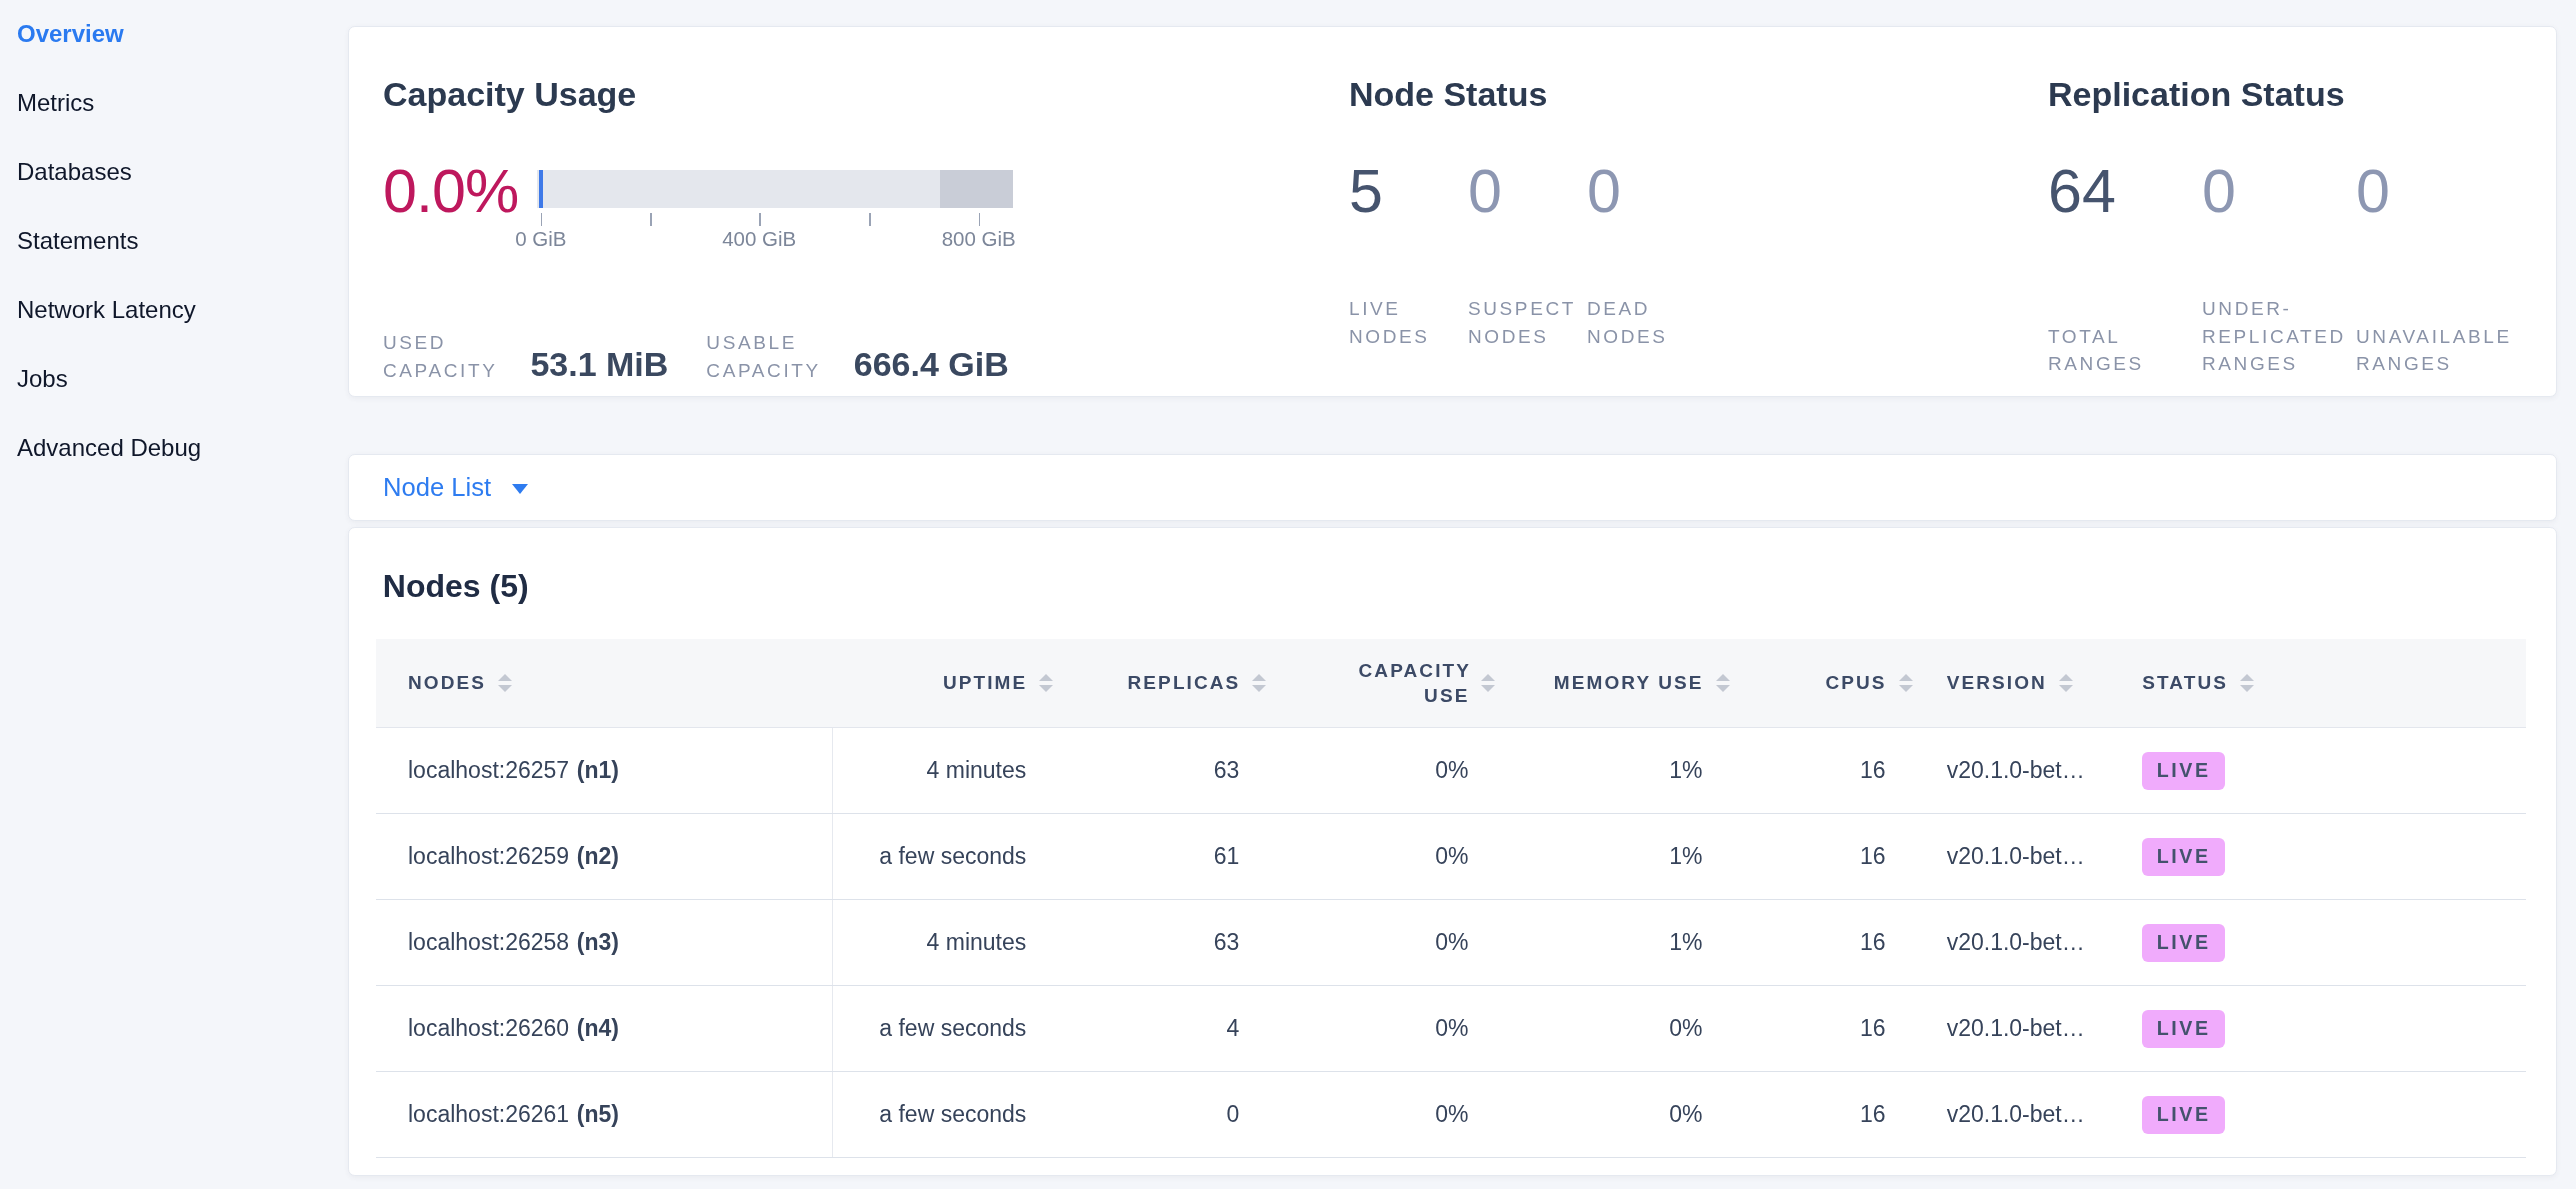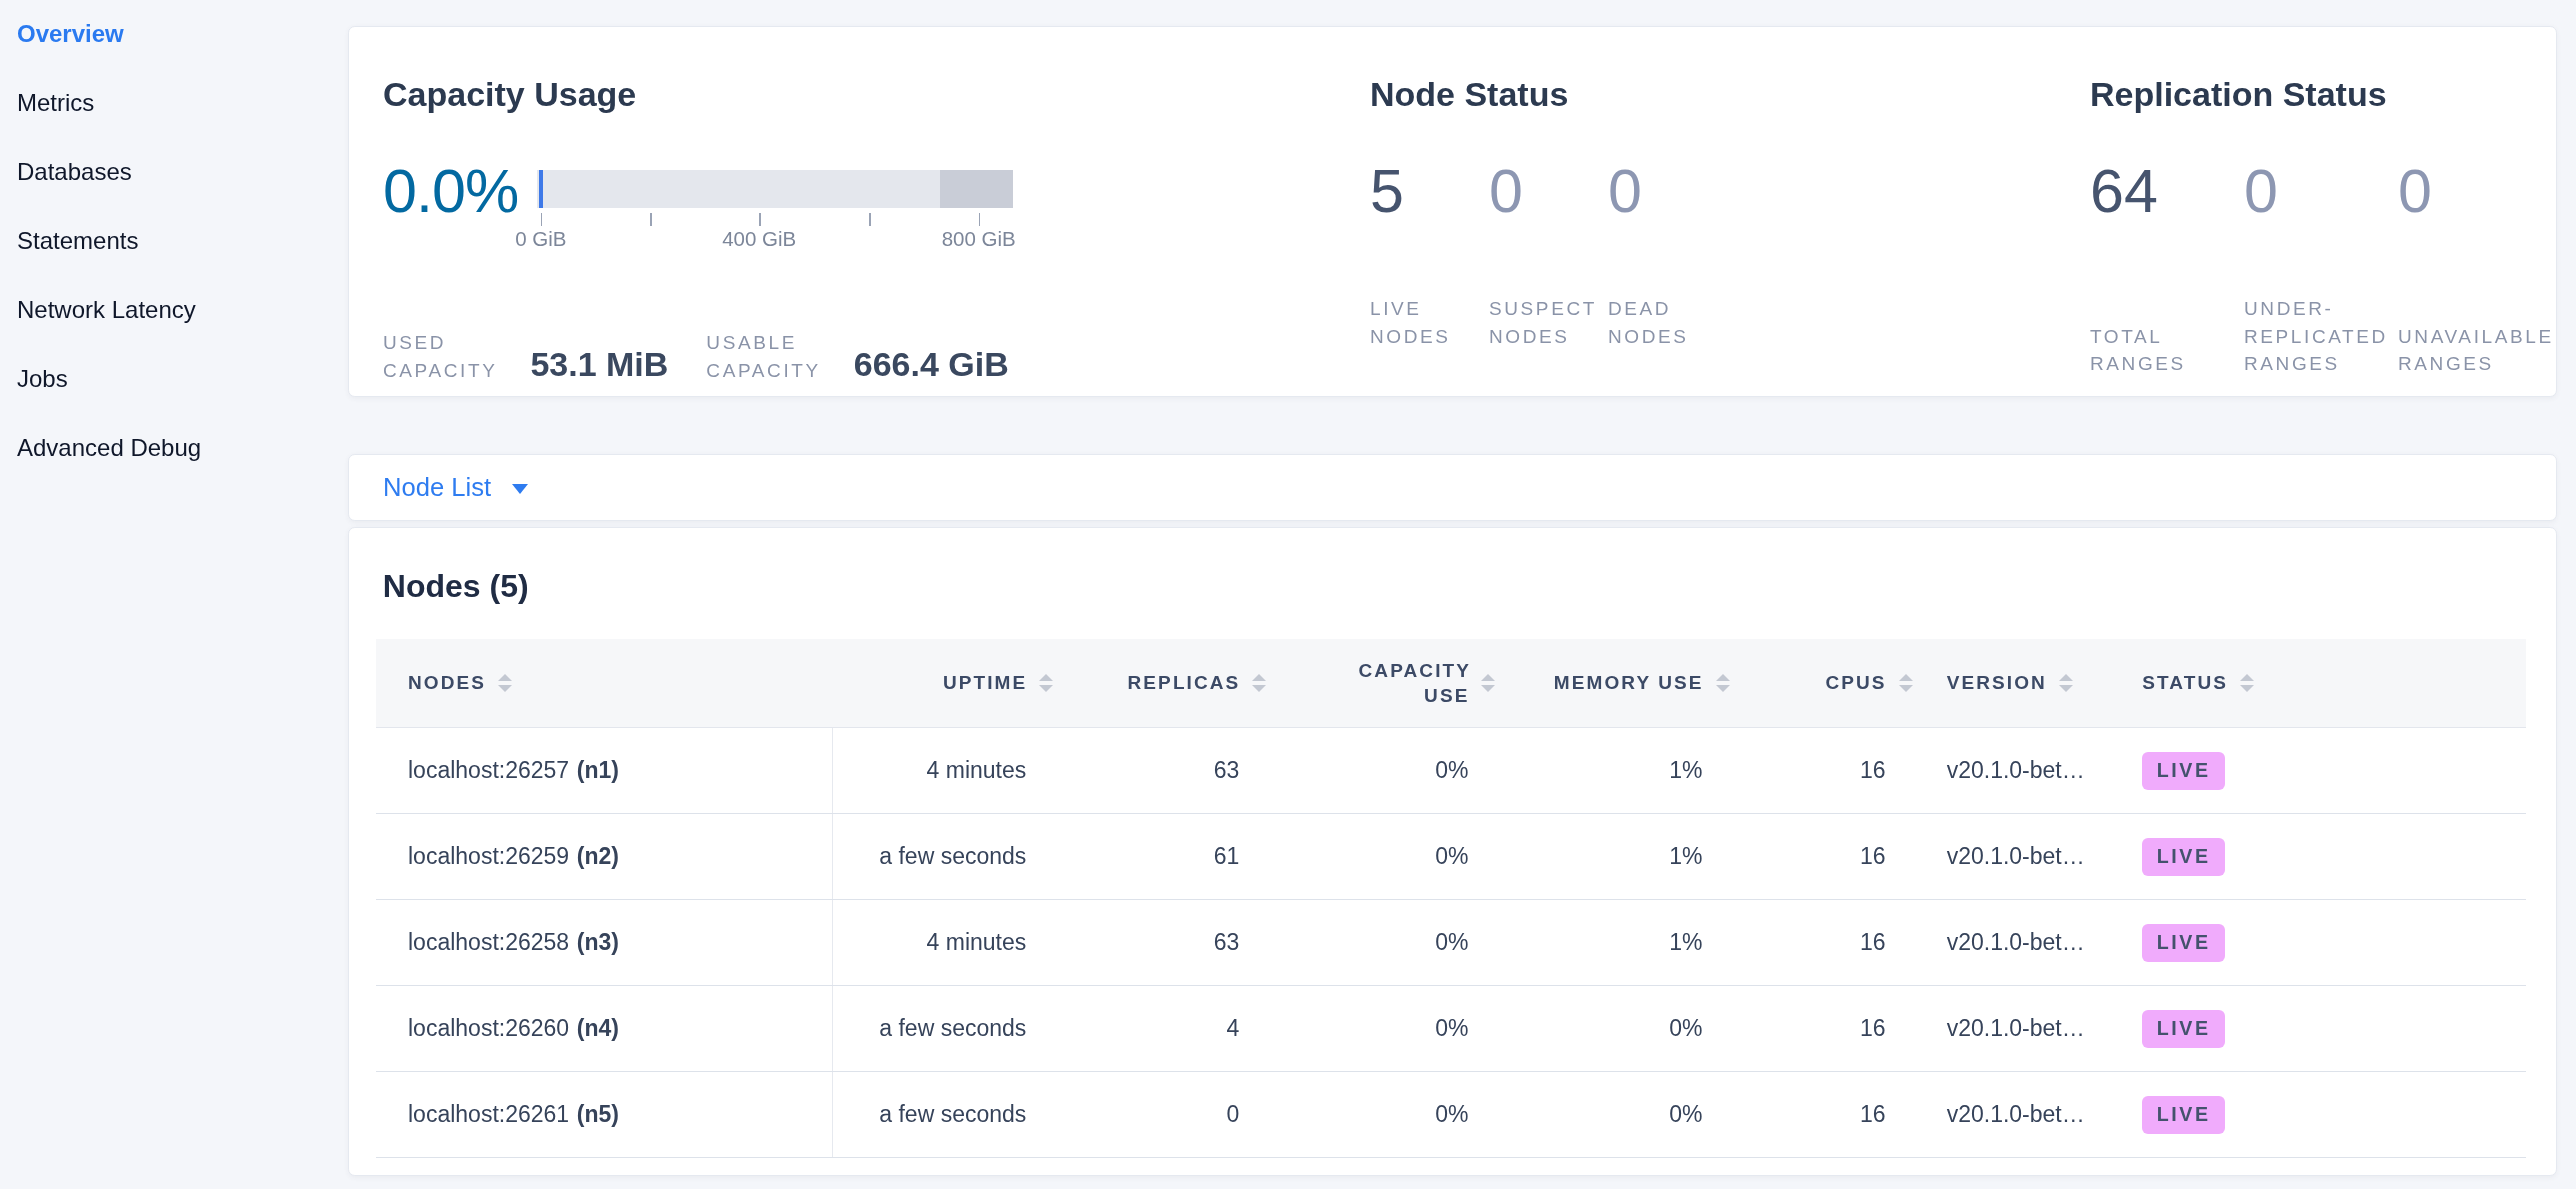--- a/index.html
+++ b/index.html
@@ -20,29 +20,29 @@
   .side-item.active { color: #2a7af0; font-weight: 700; }
 
   
   .main { position: absolute; left: 348px; top: 25.6px; width: 2209px; }
   .card {
     background: #ffffff; border: 0.9px solid #e5e9f0; border-radius: 6.8px;
     box-shadow: 0 1.7px 5.1px rgba(50,60,80,0.05);
   }
 
   
-  .card-top { height: 371px; display: flex; padding: 47px 0 0 34px; gap: 21px; }
+  .card-top { height: 371px; display: flex; padding: 47px 0 0 34px; }
   .sec { flex: none; }
   .sec-capacity { width: 966px; }
   .sec-nodestatus { width: 699px; }
   .sec-replication { flex: 1; }
   .sec-title { font-size: 34px; font-weight: 700; color: #2c3a50; line-height: 1.2; margin-bottom: 47px; }
 
   .cap-row { display: flex; align-items: flex-start; }
-  .big-num { font-size: 61px; font-weight: 500; color: #0369a1; line-height: 1; letter-spacing: -0.9px; }
+  .big-num { font-size: 61px; font-weight: 500; color: #be185d; line-height: 1; letter-spacing: -0.9px; }
   .gauge { margin-left: 19px; margin-top: 8.5px; width: 476px; }
   .gauge-bar { position: relative; height: 38px; background: #e4e7ed; overflow: hidden; }
   .gauge-dark { position: absolute; right: 0; top: 0; width: 15.5%; height: 100%; background: #c9cdd7; }
   .gauge-used { position: absolute; left: 1.7px; top: 0; width: 3.4px; height: 100%; background: #3e79e8; }
   .gauge-ticks { position: relative; height: 19px; }
   .gauge-tick { position: absolute; top: 5.1px; width: 1.7px; height: 12.8px; background: #9aa3b5; }
   .gt0 { left: 0.7%; } .gt1 { left: 23.7%; } .gt2 { left: 46.6%; } .gt3 { left: 69.7%; } .gt4 { left: 92.7%; }
   .gauge-labels { position: relative; height: 25.6px; font-size: 20.5px; color: #7c8699; padding-left: 8px; }
   .gauge-label { position: absolute; top: 0; transform: translateX(-50%); white-space: nowrap; }
 

